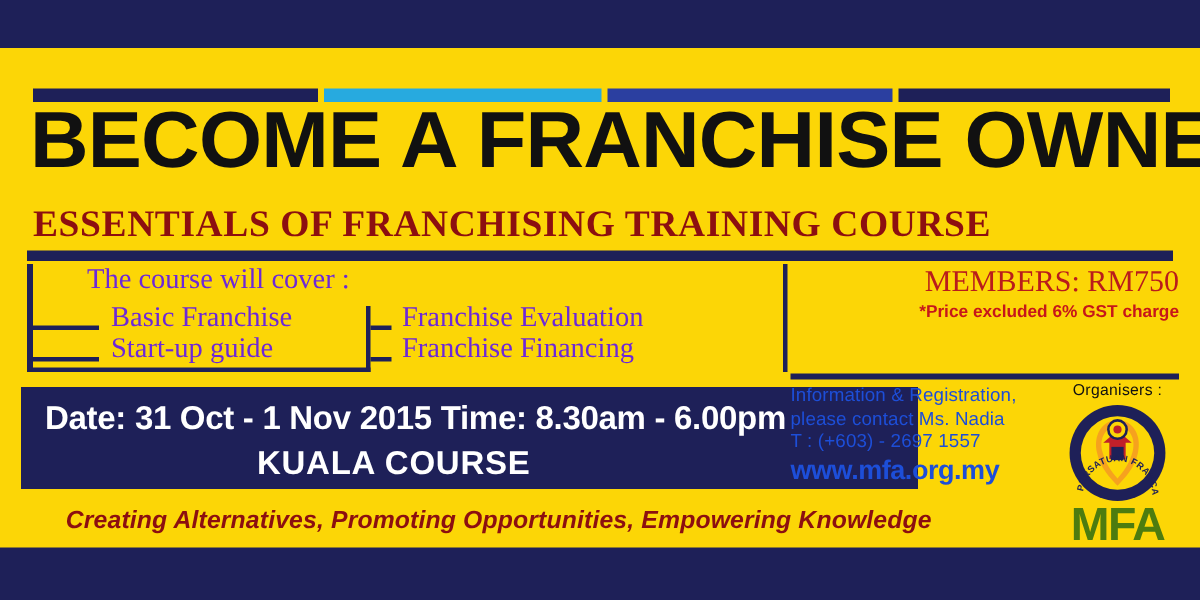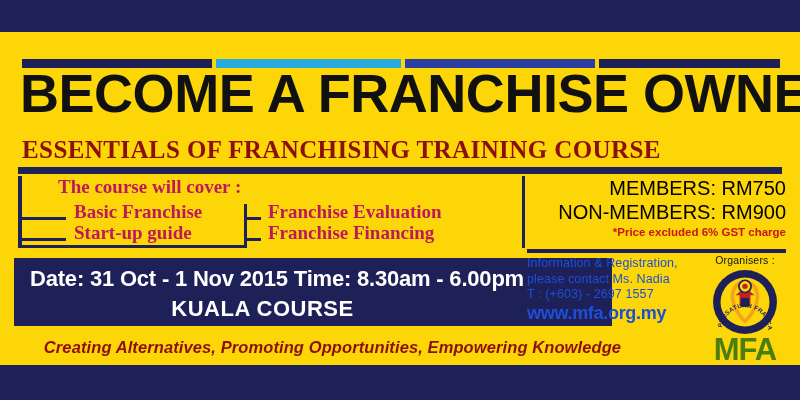--- a/index.html
+++ b/index.html
@@ -112,23 +112,23 @@
     background: #1E2058;
   }
   .hbar-a { left: 4px;   top: 41px; width: 44px; }
   .hbar-b { left: 4px;   top: 62px; width: 44px; }
   .hbar-c { left: 229px; top: 41px; width: 14px; }
   .hbar-d { left: 229px; top: 62px; width: 14px; }
   .hbar-e { left: 0px;   top: 69px; width: 229px; }
 
   .outline-txt {
     position: absolute;
-    color: #be185d;
+    color: #6d28d9;
     font-family: "Liberation Serif", serif;
-    font-weight: 700;
+    font-weight: 400;
     font-size: 19px;
     white-space: nowrap;
   }
   .ol-head { left: 40px;  top: 0px;  }
   .ol-l1   { left: 56px;  top: 25px; }
   .ol-l2   { left: 56px;  top: 46px; }
   .ol-r1   { left: 250px; top: 25px; }
   .ol-r2   { left: 250px; top: 46px; }
 
   
@@ -143,22 +143,22 @@
 
   
   .pricing {
     position: absolute;
     top: 176px;
     left: 530px;
     width: 256px;
     text-align: right;
   }
   .price-line {
-    color: #000000;
-    font-family: Liberation Sans, sans-serif;
+    color: #b91c1c;
+    font-family: Liberation Serif, serif;
     font-size: 20px;
     font-weight: 400;
     line-height: 24px;
     white-space: nowrap;
   }
   .price-note {
     margin-top: 2px;
     color: #C6161B;
     font-size: 11.5px;
     font-weight: 700;
@@ -297,21 +297,20 @@
     <div class="outline-txt ol-l1">Basic Franchise</div>
     <div class="outline-txt ol-l2">Start-up guide</div>
     <div class="outline-txt ol-r1">Franchise Evaluation</div>
     <div class="outline-txt ol-r2">Franchise Financing</div>
   </div>
 
   <div class="col-divider"></div>
 
   <div class="pricing">
     <div class="price-line">MEMBERS: RM750</div>
-    <div class="price-line">NON-MEMBERS: RM900</div>
     <div class="price-note">*Price excluded 6% GST charge</div>
   </div>
   <div class="rule-price"></div>
 
   <div class="eventbox">
     <div class="event-line1">Date: 31 Oct - 1 Nov 2015   Time: 8.30am - 6.00pm</div>
     <div class="event-line2">KUALA  COURSE</div>
   </div>
 
   <div class="contact">

